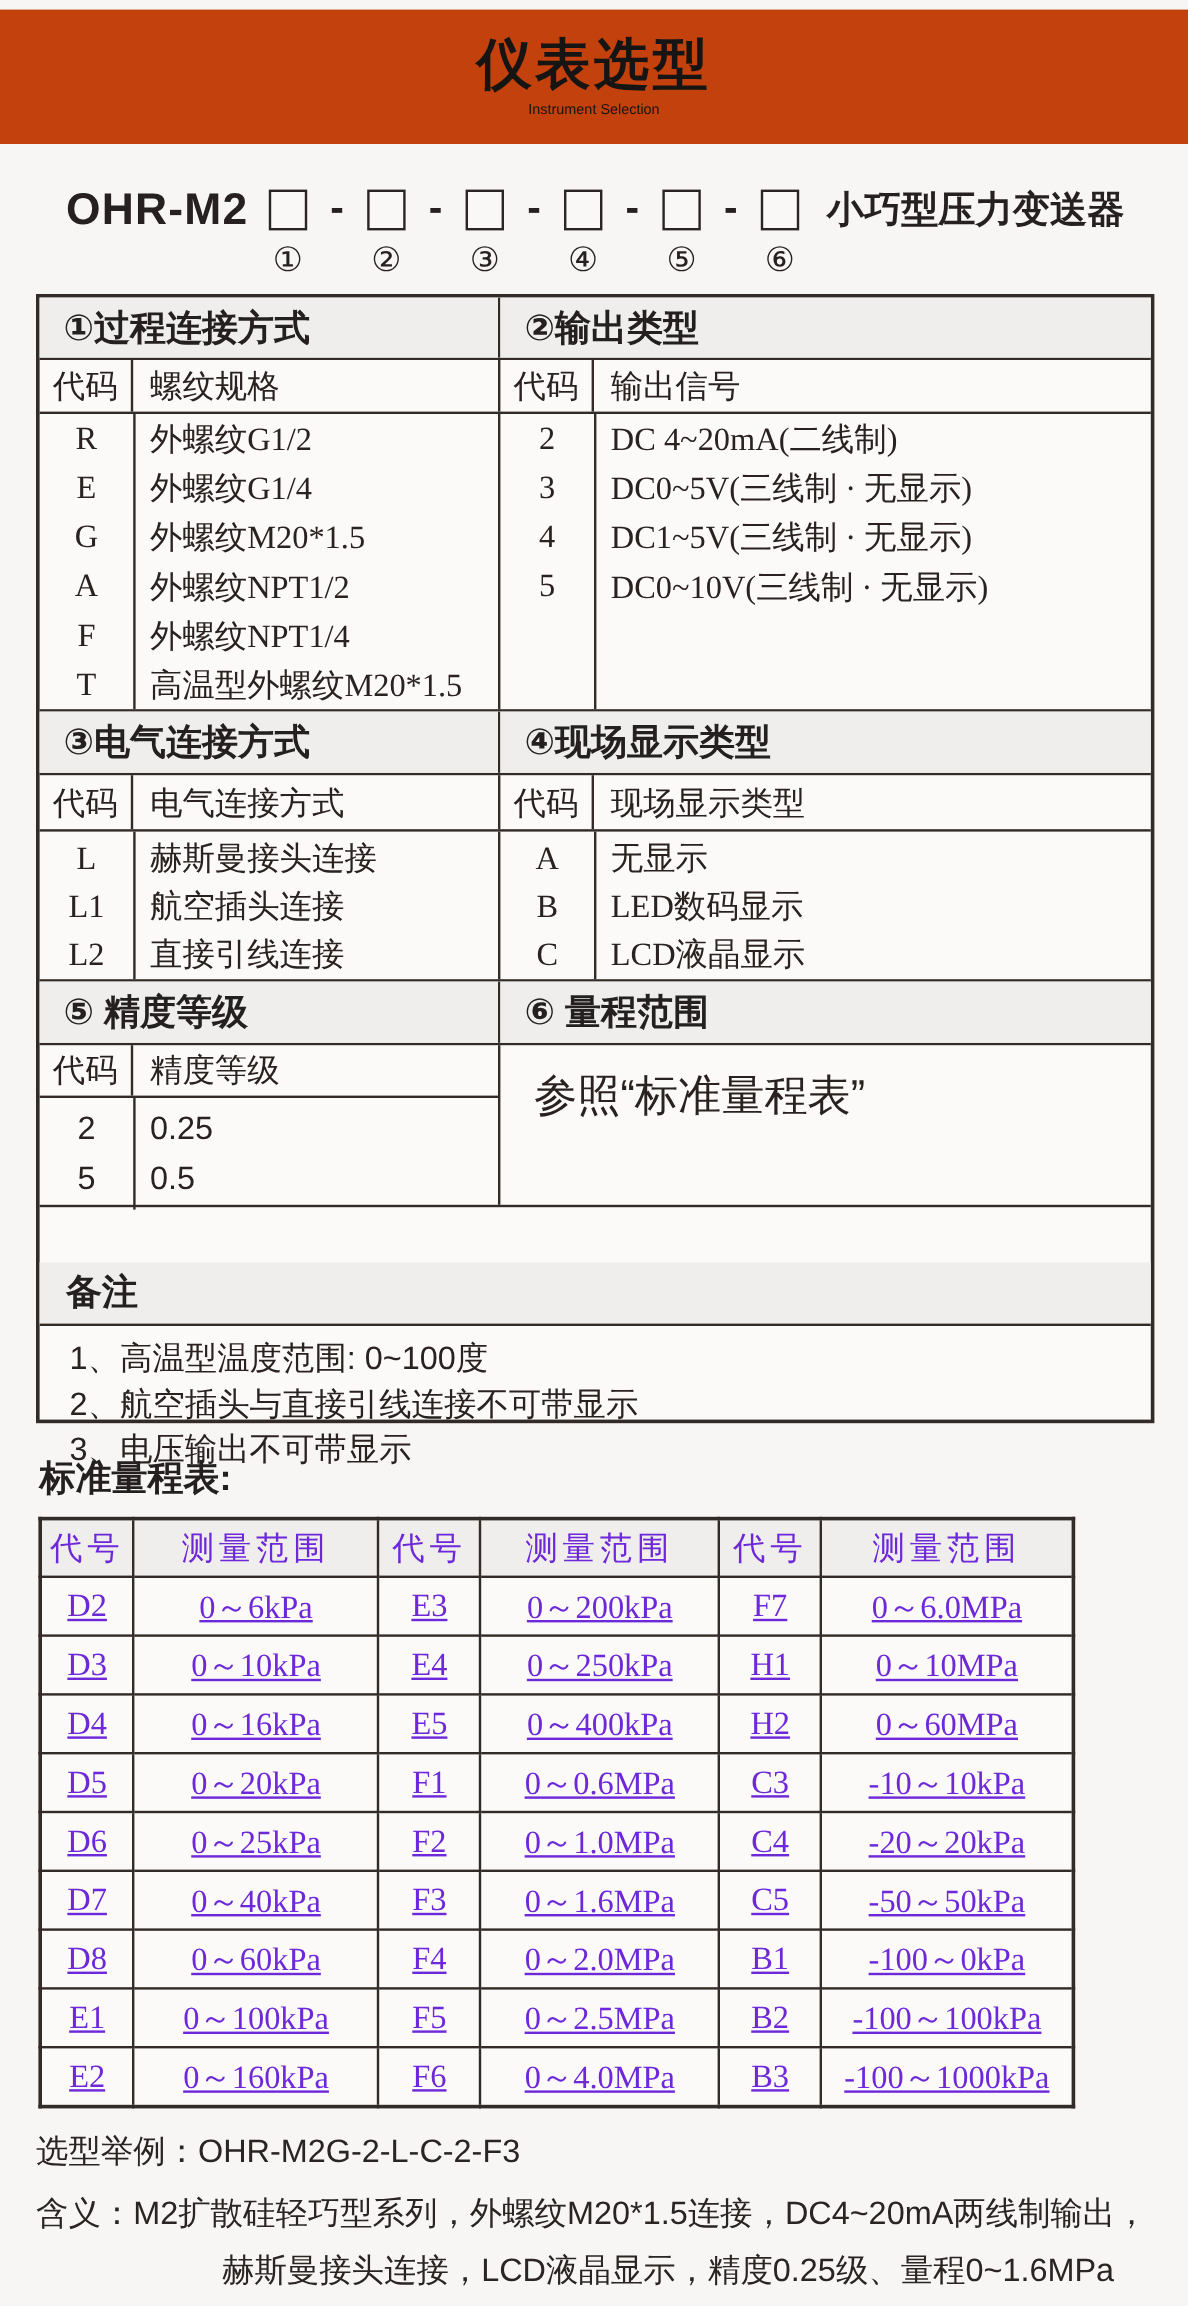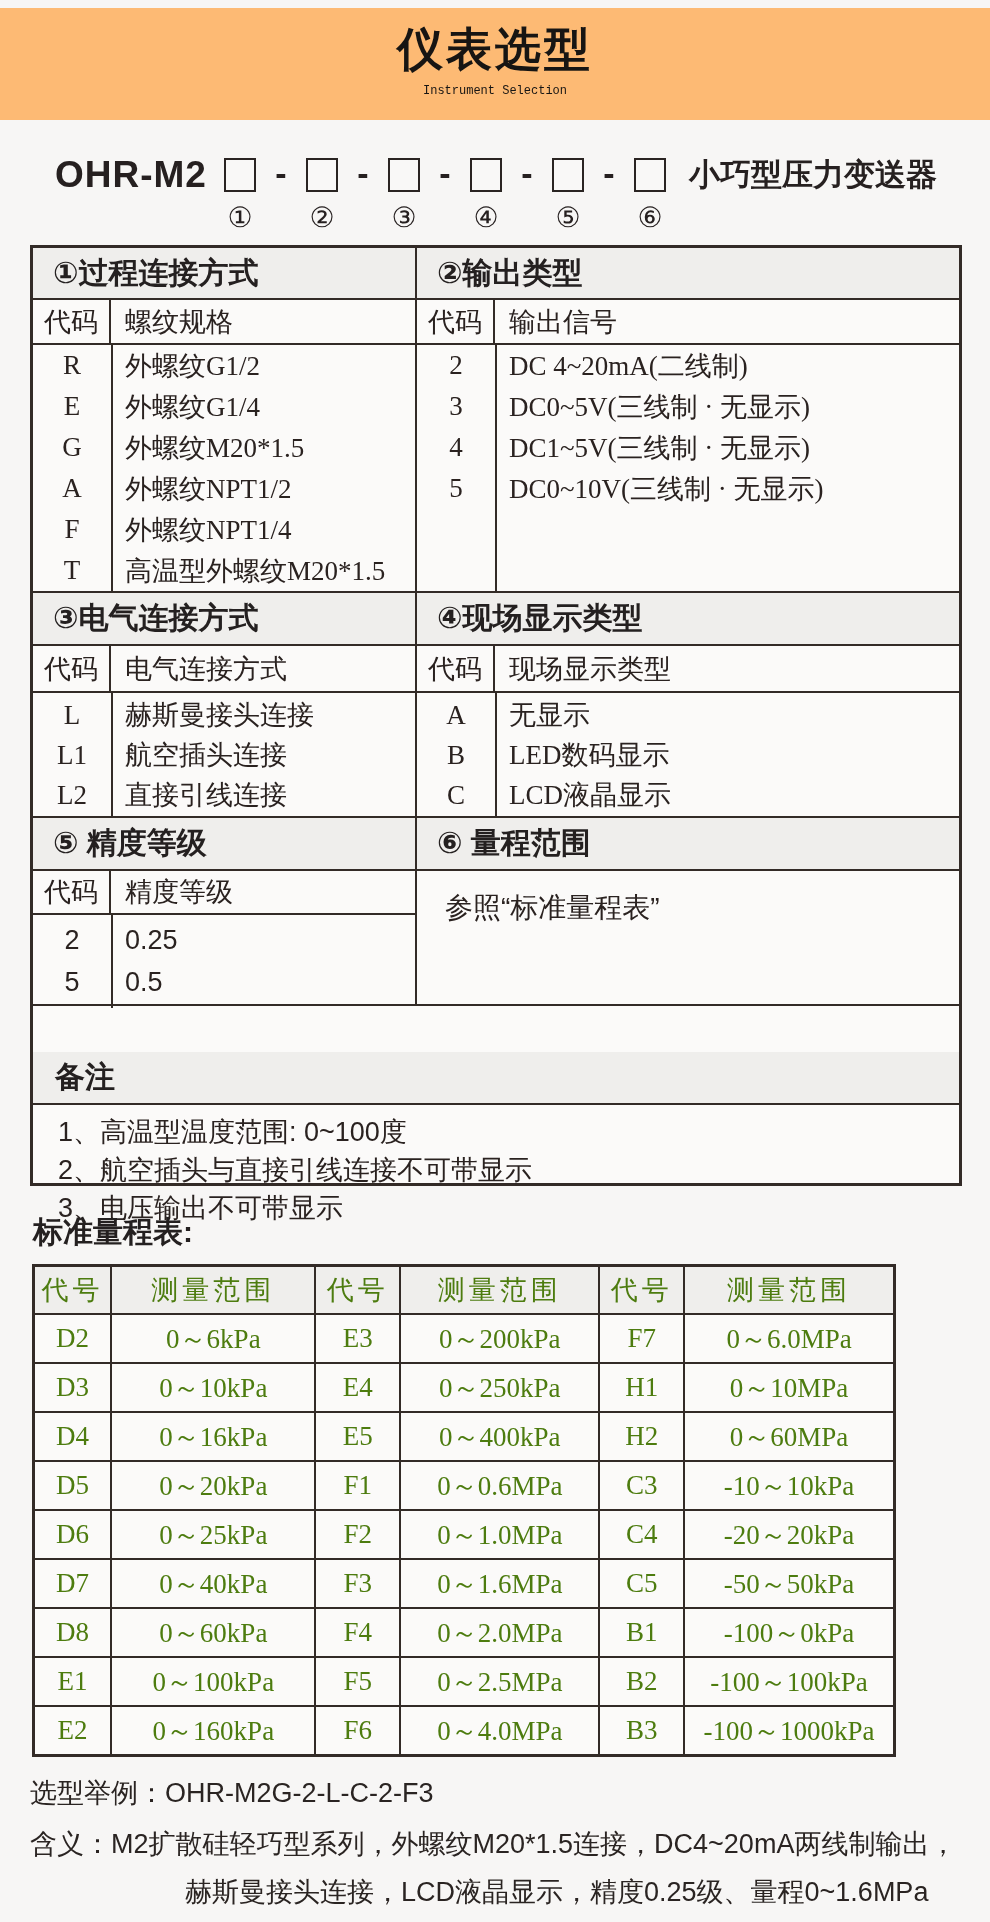--- a/index.html
+++ b/index.html
@@ -3,23 +3,23 @@
 <meta charset="utf-8">
 <style>
   html,body{margin:0;padding:0;}
   body{
     width:990px;height:1922px;position:relative;overflow:hidden;
     background:#f7f6f5;color:#2a2220;
     font-family:"Liberation Serif","DejaVu Serif",serif;
   }
   
   .topbar{
-    position:absolute;left:0;top:8px;width:990px;height:112px;background:#fdba74;
+    position:absolute;left:0;top:8px;width:990px;height:112px;background:#c2410c;
     display:flex;flex-direction:column;align-items:center;justify-content:center;
-    font-family:Liberation Mono, monospace;color:#171513;
+    font-family:Liberation Sans, sans-serif;color:#171513;
   }
   .topbar .title{font-size:46px;font-weight:bold;letter-spacing:3px;line-height:52px;}
   .topbar .subtitle{font-size:12px;line-height:20px;margin-top:2px;}
 
   
   .model-row{
     position:absolute;left:55px;top:150px;display:flex;align-items:flex-start;gap:17px;
     font-family:"Liberation Sans","DejaVu Sans",sans-serif;color:#262020;
   }
   .model-prefix{font-size:37px;font-weight:bold;line-height:50px;letter-spacing:1px;}
@@ -47,47 +47,47 @@
   .code-h{width:78px;border-right:2px solid #332b27;box-sizing:border-box;display:flex;
           align-items:center;justify-content:center;font-size:27px;font-weight:500;}
   .val-h{flex:1;display:flex;align-items:center;padding-left:14px;font-size:27px;font-weight:500;}
   .body{position:relative;}
   .vline{position:absolute;left:78px;top:0;bottom:0;width:2px;background:#332b27;}
   .b-row{display:flex;align-items:center;font-size:27px;}
   .b-code{width:78px;text-align:center;}
   .b-val{padding-left:14px;}
   .r41{height:41px}.r40{height:40px}.r42{height:42px;font-family:"Liberation Sans","DejaVu Sans",sans-serif;}
   .note-cell{
-    padding:18px 0 16px 28px;font-size:28px;font-weight:500;
+    padding:18px 0 16px 28px;font-size:36px;font-weight:500;
     font-family:"Liberation Sans","DejaVu Sans",sans-serif;
   }
   .remark-head{
     height:53px;border-bottom:2px solid #332b27;box-sizing:border-box;display:flex;align-items:center;
     padding-left:22px;background:#efeeec;font-family:"Liberation Sans","DejaVu Sans",sans-serif;
     font-weight:bold;font-size:30px;color:#242020;margin-top:46px;
   }
   .remark-body{height:124px;box-sizing:border-box;padding:8px 0 0 25px;
     font-family:"Liberation Sans","DejaVu Sans",sans-serif;font-weight:500;}
   .remark-line{font-size:27px;line-height:38px;}
 
   
   .range-caption{
     position:absolute;left:33px;top:1212px;font-size:30px;font-weight:700;
     font-family:"Liberation Sans","DejaVu Sans",sans-serif;color:#242020;
   }
   table.range{
     position:absolute;left:32px;top:1264px;width:864px;border-collapse:collapse;
     border:3px solid #332b27;background:#fbfaf9;font-size:27px;
-    font-family:"Liberation Serif","DejaVu Serif",serif;color:#4d7c0f;
+    font-family:"Liberation Serif","DejaVu Serif",serif;color:#6d28d9;
   }
   table.range th{
     border:2px solid #332b27;height:44px;background:#efeeec;font-weight:500;
     text-align:center;letter-spacing:4px;
   }
-  table.range td{border:2px solid #332b27;height:45px;text-align:center;}
+  table.range td{border:2px solid #332b27;height:45px;text-align:center;text-decoration:underline;}
 
   
   .example-line{
     position:absolute;font-size:27px;font-weight:500;color:#2a2422;
     font-family:"Liberation Sans","DejaVu Sans",sans-serif;white-space:nowrap;
   }
   .ex1{left:30px;top:1775px;}
   .ex2{left:30px;top:1826px;}
   .ex3{left:185px;top:1874px;}
 </style>

